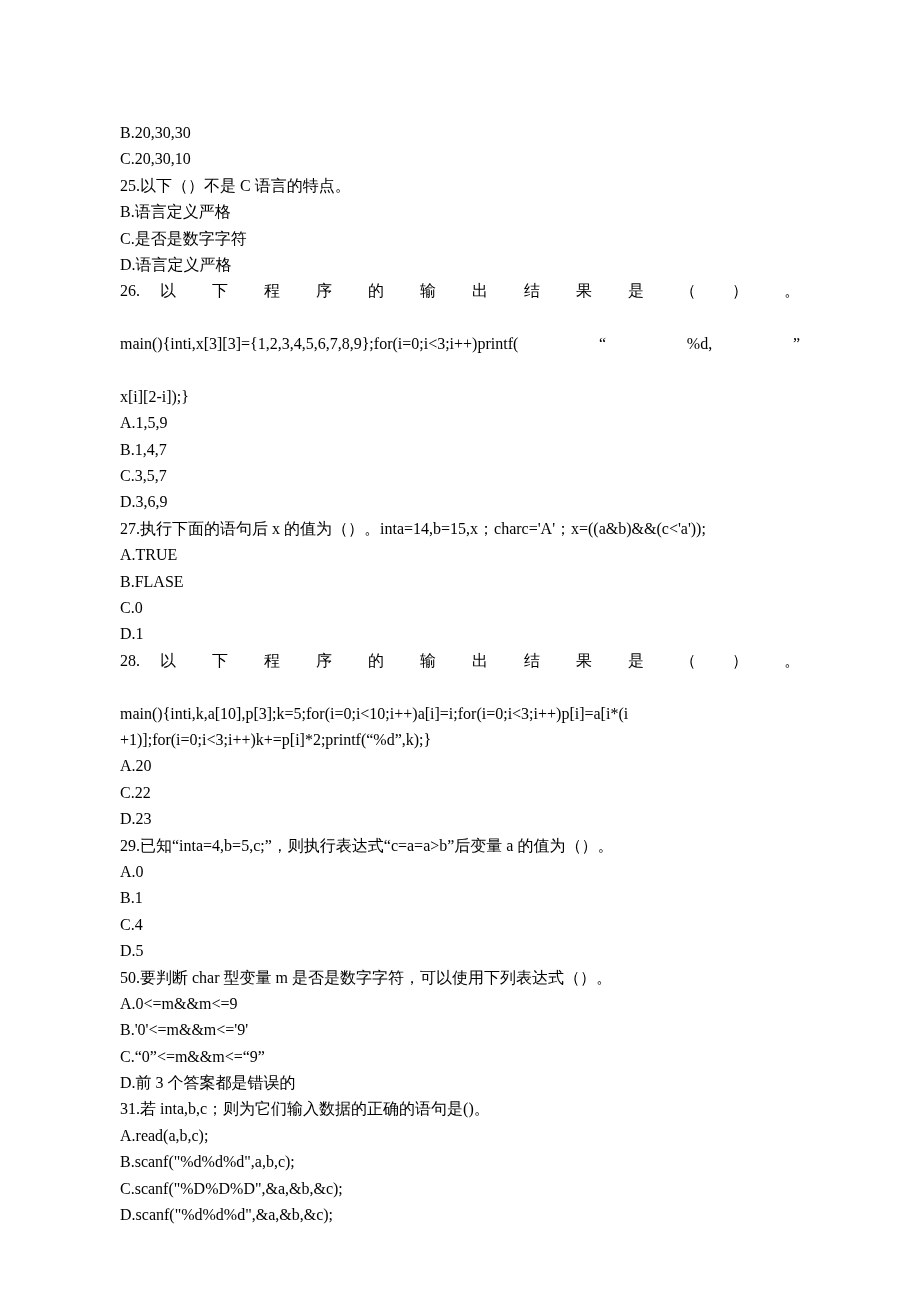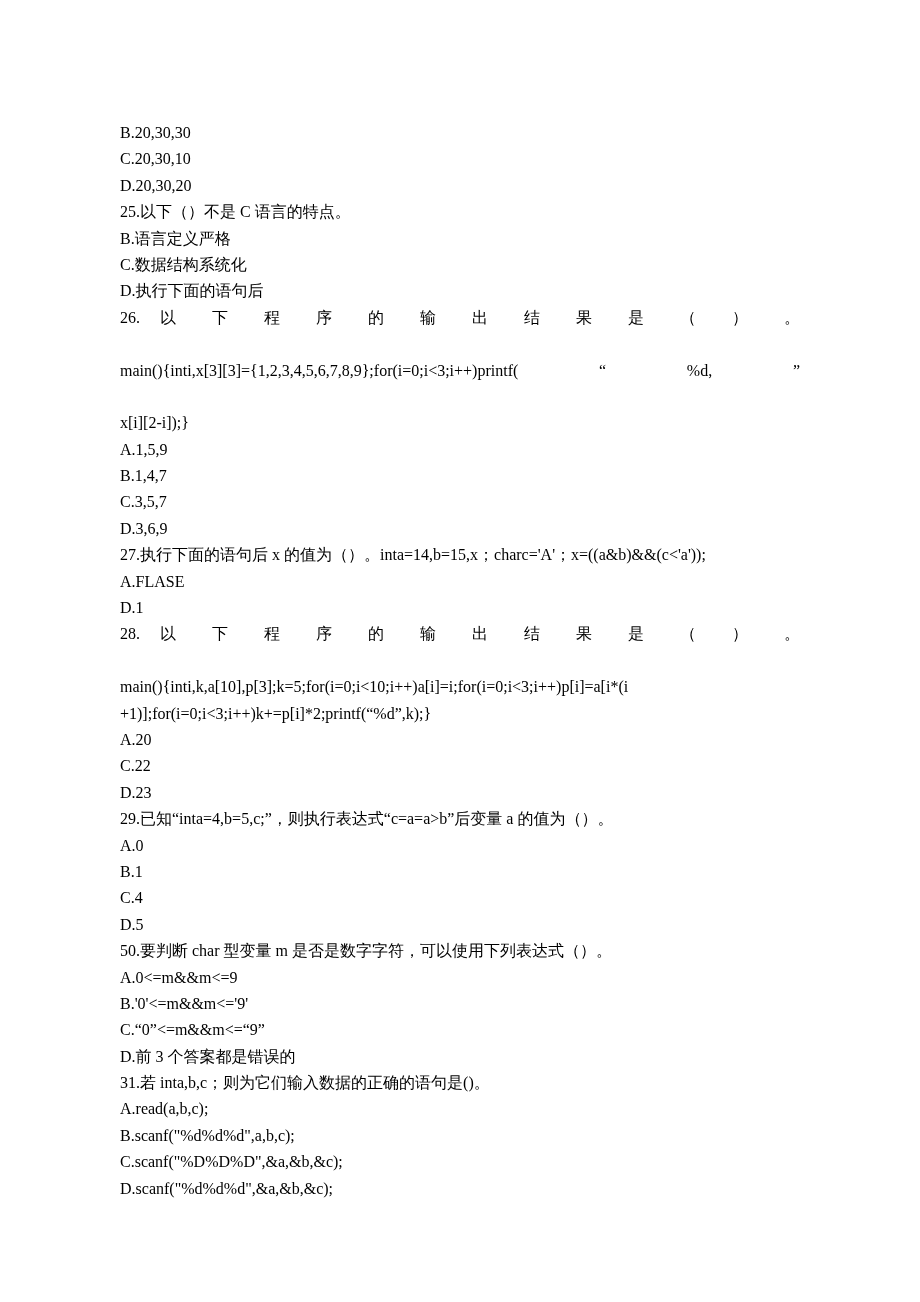--- a/index.html
+++ b/index.html
@@ -29,34 +29,35 @@
     width: 100%;
   }
 </style>
 </head>
 <body>
 
 <div class="page">
   <div id="content">
       <div class="line">B.20,30,30</div>
       <div class="line">C.20,30,10</div>
-      <div class="line">D.20,30,20</div>
       <div class="line">25.以下（）不是 C 语言的特点。</div>
       <div class="line">B.语言定义严格</div>
-      <div class="line">C.数据结构系统化</div>
-      <div class="line">D.执行下面的语句后</div>
+      <div class="line">C.是否是数字字符</div>
+      <div class="line">D.语言定义严格</div>
       <div class="line justified">26. 以 下 程 序 的 输 出 结 果 是 （ ） 。</div>
       <div class="line justified">main(){inti,x[3][3]={1,2,3,4,5,6,7,8,9};for(i=0;i&lt;3;i++)printf(  “  %d,  ”</div>
       <div class="line">x[i][2-i]);}</div>
       <div class="line">A.1,5,9</div>
       <div class="line">B.1,4,7</div>
       <div class="line">C.3,5,7</div>
       <div class="line">D.3,6,9</div>
       <div class="line">27.执行下面的语句后 x 的值为（）。inta=14,b=15,x；charc='A'；x=((a&amp;b)&amp;&amp;(c&lt;'a'));</div>
-      <div class="line">A.FLASE</div>
+      <div class="line">A.TRUE</div>
+      <div class="line">B.FLASE</div>
+      <div class="line">C.0</div>
       <div class="line">D.1</div>
       <div class="line justified">28. 以 下 程 序 的 输 出 结 果 是 （ ） 。</div>
       <div class="line">main(){inti,k,a[10],p[3];k=5;for(i=0;i&lt;10;i++)a[i]=i;for(i=0;i&lt;3;i++)p[i]=a[i*(i</div>
       <div class="line">+1)];for(i=0;i&lt;3;i++)k+=p[i]*2;printf(“%d”,k);}</div>
       <div class="line">A.20</div>
       <div class="line">C.22</div>
       <div class="line">D.23</div>
       <div class="line">29.已知“inta=4,b=5,c;”，则执行表达式“c=a=a&gt;b”后变量 a 的值为（）。</div>
       <div class="line">A.0</div>
       <div class="line">B.1</div>

